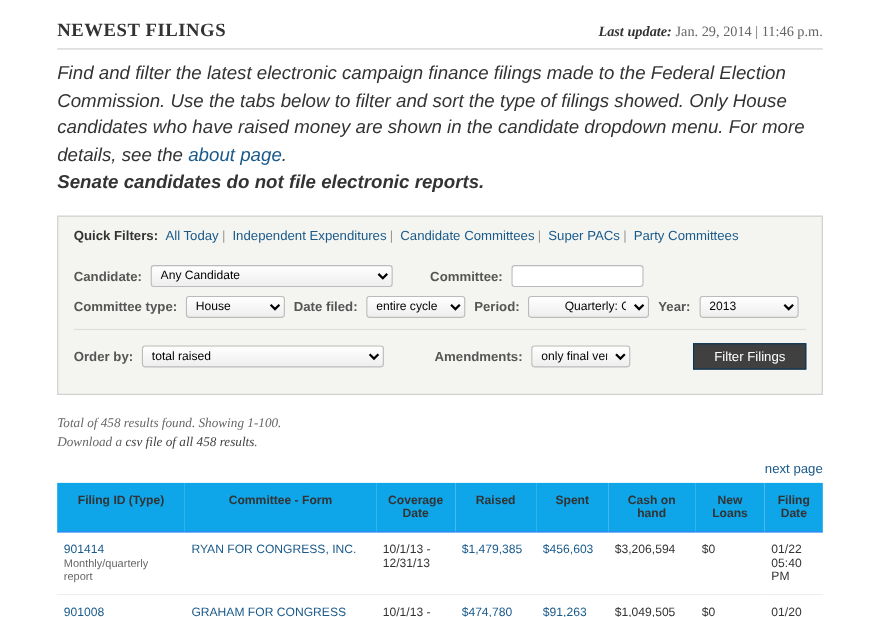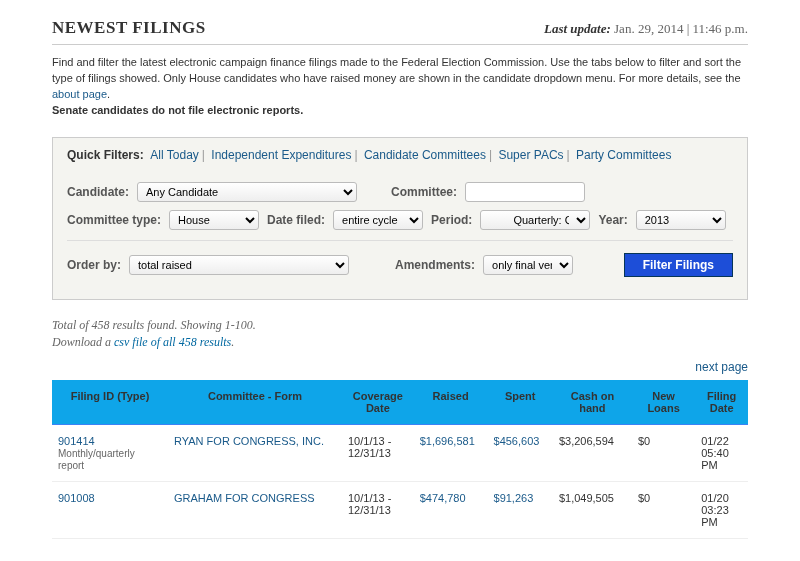--- a/index.html
+++ b/index.html
@@ -2,43 +2,43 @@
 <html><head>
 <meta charset="utf-8">
 <style>
 * { box-sizing: border-box; margin: 0; padding: 0; }
 body { font-family: "Helvetica Neue", Arial, sans-serif; font-size: 12px; color: #333; background: #fff; }
 .container { width: 800px; padding: 18px 52px 0 52px; }
 .header { display: flex; justify-content: space-between; align-items: baseline; border-bottom: 1px solid #ccc; padding-bottom: 6px; margin-bottom: 10px; }
 .title { font-size: 17px; font-weight: bold; letter-spacing: 0.5px; color: #333; font-family: Georgia, serif; }
 .last-update { font-family: Georgia, serif; font-size: 13px; color: #666; }
 .last-update .lbl { font-style: italic; font-weight: bold; color: #333; }
-.intro { font-size: 11px; line-height: 1.45; color: #333; margin-bottom: 18px; }
+.intro { font-size: 17px; line-height: 1.45; color: #333; margin-bottom: 18px; font-style: italic; }
 .intro a { color: #1a5a8a; text-decoration: none; }
 .intro .bold { font-weight: bold; }
 .filter-box { border: 1px solid #ccc; background: #f4f4f0; padding: 10px 14px 14px 14px; margin-bottom: 18px; }
 .quick-row { font-size: 12px; padding-bottom: 8px; margin-bottom: 12px; }
 .quick-row .lbl { font-weight: bold; color: #333; margin-right: 4px; }
 .quick-row a { color: #1a5a8a; text-decoration: none; }
 .quick-row .sep { color: #999; margin: 0 3px; }
 .frow { display: flex; align-items: center; flex-wrap: wrap; gap: 6px 8px; margin-bottom: 8px; font-size: 12px; }
 .frow .lbl { font-weight: bold; color: #555; white-space: nowrap; }
 select, input[type=text] { font-size: 11px; padding: 2px 4px; border: 1px solid #bbb; background: #fff; border-radius: 3px; font-family: inherit; }
 select { height: 20px; background: linear-gradient(#fff,#eee); }
 input[type=text] { height: 20px; }
 .sel-wide { width: 220px; }
 .sel-med { width: 110px; padding-left: 28px; }
 .sel-sm { width: 90px; }
 .txt-med { width: 120px; }
 .txt-sm { width: 90px; }
 .hr { border-top: 1px solid #ddd; margin: 10px 0 12px 0; }
 .order-row { display: flex; align-items: center; gap: 8px; }
-.btn-filter { background: #1d4ed8; color: #fff; border: 1px solid #063557; padding: 4px 18px; font-weight: bold; font-size: 12px; cursor: pointer; margin-left: auto; }
+.btn-filter { background: #404040; color: #fff; border: 1px solid #063557; padding: 4px 18px; font-weight: normal; font-size: 12px; cursor: pointer; margin-left: auto; }
 .results-meta { font-family: Georgia, serif; font-style: italic; font-size: 12px; color: #666; margin-bottom: 2px; }
-.results-meta a { color: #0369a1; text-decoration: none; text-align: right; }
+.results-meta a { color: #404040; text-decoration: none; text-align: right; }
 .next-page { text-align: right; margin: 10px 0 6px 0; }
 .next-page a { color: #1a5a8a; font-size: 12px; text-decoration: none; }
 table.results { width: 100%; border-collapse: collapse; }
 table.results thead th { background: #0ea5e9; text-align: center; font-size: 11px; font-weight: bold; color: #333; padding: 10px 6px; border-bottom: 1px solid #3b82f6; vertical-align: top; }
 table.results tbody td { padding: 10px 6px; font-size: 11px; vertical-align: top; border-bottom: 1px solid #eee; }
 table.results a { color: #1a5a8a; text-decoration: none; }
 .sub { color: #666; font-size: 10px; }
 .col-id { width: 110px; }
 .col-comm { width: 165px; }
 .col-cov { width: 68px; }
@@ -125,21 +125,21 @@
         <th class="col-cash">Cash on hand</th>
         <th class="col-loans">New Loans</th>
         <th class="col-fdate">Filing Date</th>
       </tr>
     </thead>
     <tbody id="results-body">
         <tr>
           <td class="col-id"><a href="#">901414</a><br><span class="sub">Monthly/quarterly report</span></td>
           <td class="col-comm"><a href="#">RYAN FOR CONGRESS, INC.</a></td>
           <td class="col-cov">10/1/13 - 12/31/13</td>
-          <td class="col-raised"><a href="#">$1,696,581</a></td>
+          <td class="col-raised"><a href="#">$1,479,385</a></td>
           <td class="col-spent"><a href="#">$456,603</a></td>
           <td class="col-cash">$3,206,594</td>
           <td class="col-loans">$0</td>
           <td class="col-fdate">01/22 05:40 PM</td>
         </tr>
         <tr>
           <td class="col-id"><a href="#">901008</a><br></td>
           <td class="col-comm"><a href="#">GRAHAM FOR CONGRESS</a></td>
           <td class="col-cov">10/1/13 - 12/31/13</td>
           <td class="col-raised"><a href="#">$474,780</a></td>

